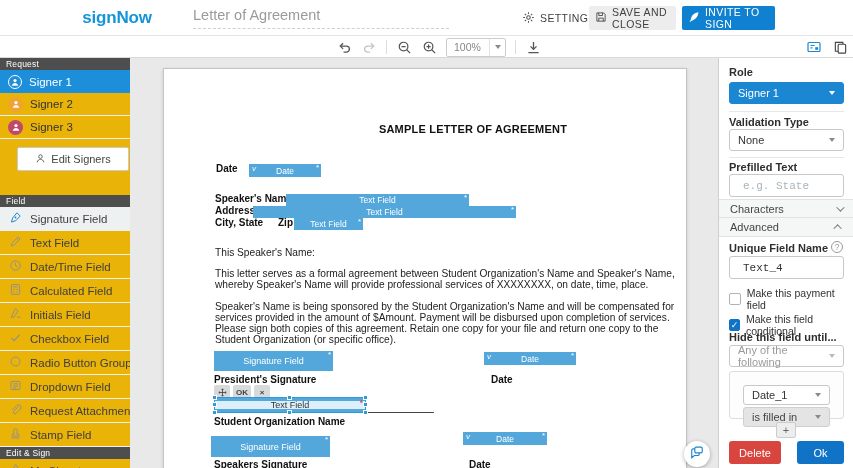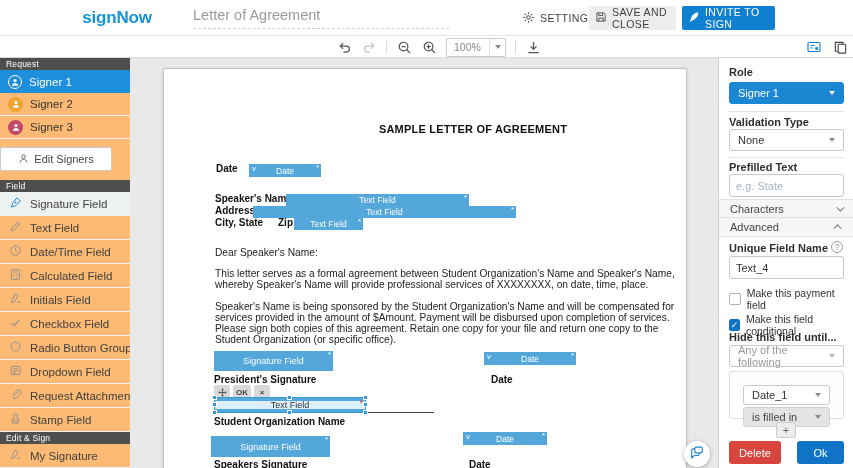--- a/index.html
+++ b/index.html
@@ -31,30 +31,30 @@
   .tb-sep { width:1px; height:14px; background:#ddd; }
   .zoom-select { display:flex; align-items:center; width:60px; height:19px; border:1px solid #ccc;
                  border-radius:2px; font-size:10.5px; color:#888; cursor:pointer; }
   .zoom-select .zv { flex:1; padding-left:7px; }
   .zoom-select .caret-box { width:16px; height:100%; border-left:1px solid #e2e2e2;
                             display:flex; align-items:center; justify-content:center; }
   .caret { width:0; height:0; border-left:3.5px solid transparent; border-right:3.5px solid transparent;
            border-top:4px solid #8a8a8a; }
 
   
-  .lsb { position:absolute; left:0; top:58px; width:147px; height:410px; background:#fdba74;
+  .lsb { position:absolute; left:0; top:58px; width:147px; height:410px; background:#eab308;
          border-right:1px solid #c9c9c9; overflow:hidden; }
   .sec-head { height:12px; background:#4e4e4e; color:#fff; font-size:8.5px; line-height:12px;
               padding-left:6px; letter-spacing:0.2px; }
   .signer-row { height:23px; display:flex; align-items:center; gap:7px; padding-left:8px;
                 border-bottom:1px solid #efefef; font-size:11.5px; color:#333; cursor:pointer; }
   .signer-row.sel { background:#1d8ed9; color:#fff; border-bottom:none; }
   .avatar { width:15px; height:15px; border-radius:50%; display:flex; align-items:center; justify-content:center; }
   .avatar.outline { border:1.4px solid #fff; width:14px; height:14px; }
-  .edit-signers-wrap { padding:8px 0 9px 0; display:flex; }
+  .edit-signers-wrap { padding:8px 0 24px 0; display:flex; justify-content:center; }
   .edit-signers { width:112px; height:24px; border:1px solid #c9c9c9; border-radius:2px;
                   display:flex; align-items:center; justify-content:center; gap:5px;
                   font-size:11px; color:#444; cursor:pointer; background:#fff; }
   .tool-row { height:24px; display:flex; align-items:center; gap:8px; padding-left:9px;
               border-bottom:1px solid #f1f1f1; font-size:11.5px; color:#3f3f3f; cursor:pointer;
               position:relative; }
   .tool-row svg { color:#909090; flex:0 0 auto; }
   .tool-row.sel { background:#eef1f2; }
   .tool-row.sel svg { color:#1b86d2; }
   .tool-row.sel::after { content:""; position:absolute; right:0; top:0; bottom:0; width:3px; background:#1b86d2; }
@@ -94,21 +94,21 @@
   .rp .blab { position:absolute; left:10px; font-size:11px; font-weight:bold; color:#2e2e2e; }
   .rp-hr { position:absolute; left:10px; right:9px; height:1px; background:#e7e7e7; }
   .rsel { position:absolute; left:10px; right:9px; height:22px; border:1px solid #c8c8c8; border-radius:3px;
           display:flex; align-items:center; padding:0 8px; color:#333; cursor:pointer; background:#fff; }
   .rsel .grow { flex:1; }
   .rsel.blue { background:#1b87d3; border-color:#1b87d3; color:#fff; }
   .rsel.blue .caret { border-top-color:#fff; }
   .rsel.dis { color:#9a9a9a; }
   .rsel.gray { background:#e4e4e4; border-color:#cfcfcf; color:#444; }
   .rinput { position:absolute; left:10px; right:9px; height:23px; border:1px solid #c8c8c8; border-radius:3px;
-            padding:0 6px; font-size:11px; color:#333; font-family:Liberation Sans, sans-serif; background:#fff; }
+            padding:0 13px; font-size:11px; color:#333; font-family:Liberation Mono, monospace; background:#fff; }
   .rinput::placeholder { color:#a9b4bc; }
   .acc { position:absolute; left:0; right:0; height:19px; background:#f5f6f6; border-top:1px solid #e2e2e2;
          border-bottom:1px solid #e2e2e2; display:flex; align-items:center; padding:0 11px;
          color:#444; cursor:pointer; }
   .acc .grow { flex:1; }
   .chev { width:6px; height:6px; border-right:1.5px solid #777; border-bottom:1.5px solid #777; }
   .chev.down { transform:rotate(45deg) translateY(-2px); }
   .chev.up { transform:rotate(-135deg) translateY(-2px); }
   .help { position:absolute; right:10px; width:12px; height:12px; border:1px solid #9a9a9a; border-radius:50%;
           color:#9a9a9a; font-size:8.5px; display:flex; align-items:center; justify-content:center; }
@@ -396,21 +396,21 @@
         <span class="ast">*</span>
       </div>
 
       <div class="doc-label" style="left:51px; top:148px;">City, State</div>
       <div class="doc-label" style="left:114px; top:148px;">Zip</div>
       <div class="chip" style="left:130px; top:149px; width:69px; height:12px;">
         <span>Text Field</span>
         <span class="ast">*</span>
       </div>
 
-      <div class="doc-text" style="left:51px; top:178px;">Dear Speaker's Name:</div>
+      <div class="doc-text" style="left:51px; top:178px;">This Speaker's Name:</div>
       <div class="doc-text" style="left:51px; top:199px;">This letter serves as a formal agreement between Student Organization's Name and Speaker's Name,</div>
       <div class="doc-text" style="left:51px; top:210px;">whereby Speaker's Name will provide professional services of XXXXXXXX, on date, time, place.</div>
       <div class="doc-text" style="left:51px; top:232px;">Speaker's Name is being sponsored by the Student Organization's Name and will be compensated for</div>
       <div class="doc-text" style="left:51px; top:243px;">services provided in the amount of $Amount. Payment will be disbursed upon completion of services.</div>
       <div class="doc-text" style="left:51px; top:254px;">Please sign both copies of this agreement. Retain one copy for your file and return one copy to the</div>
       <div class="doc-text" style="left:51px; top:265px;">Student Organization (or specific office).</div>
 
       <div class="chip sig" style="left:50px; top:282px; width:119px; height:20px;">
         <span>Signature Field</span>
         <span class="ast">*</span>

